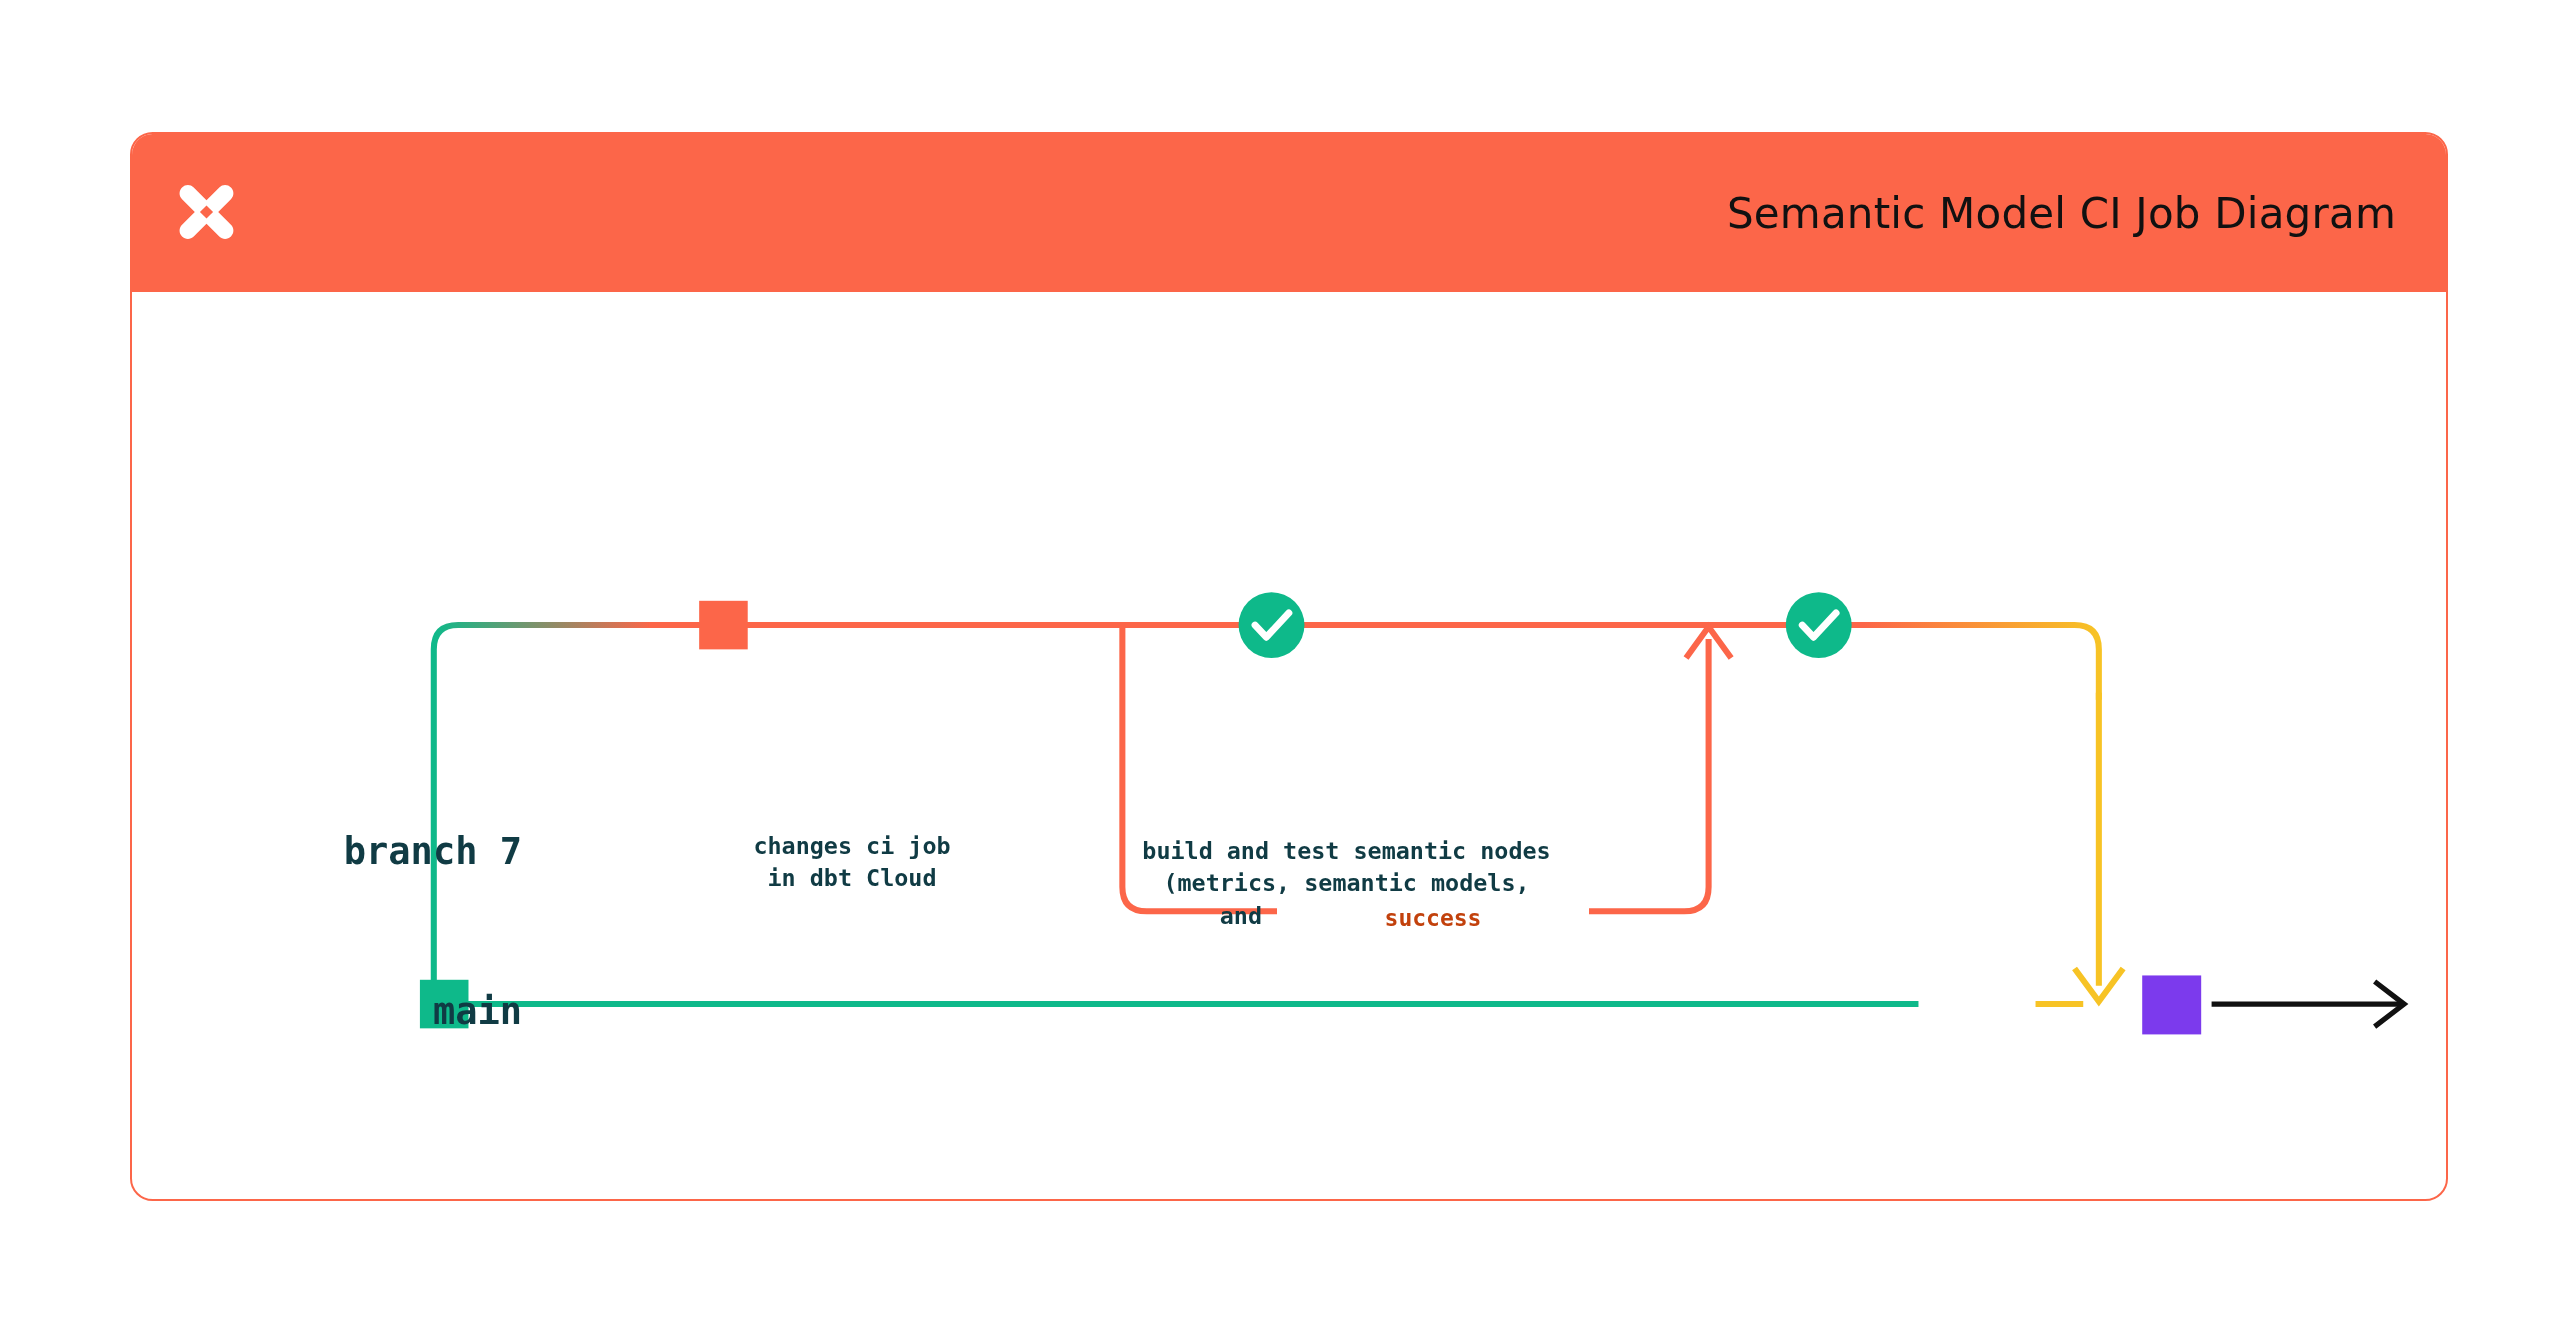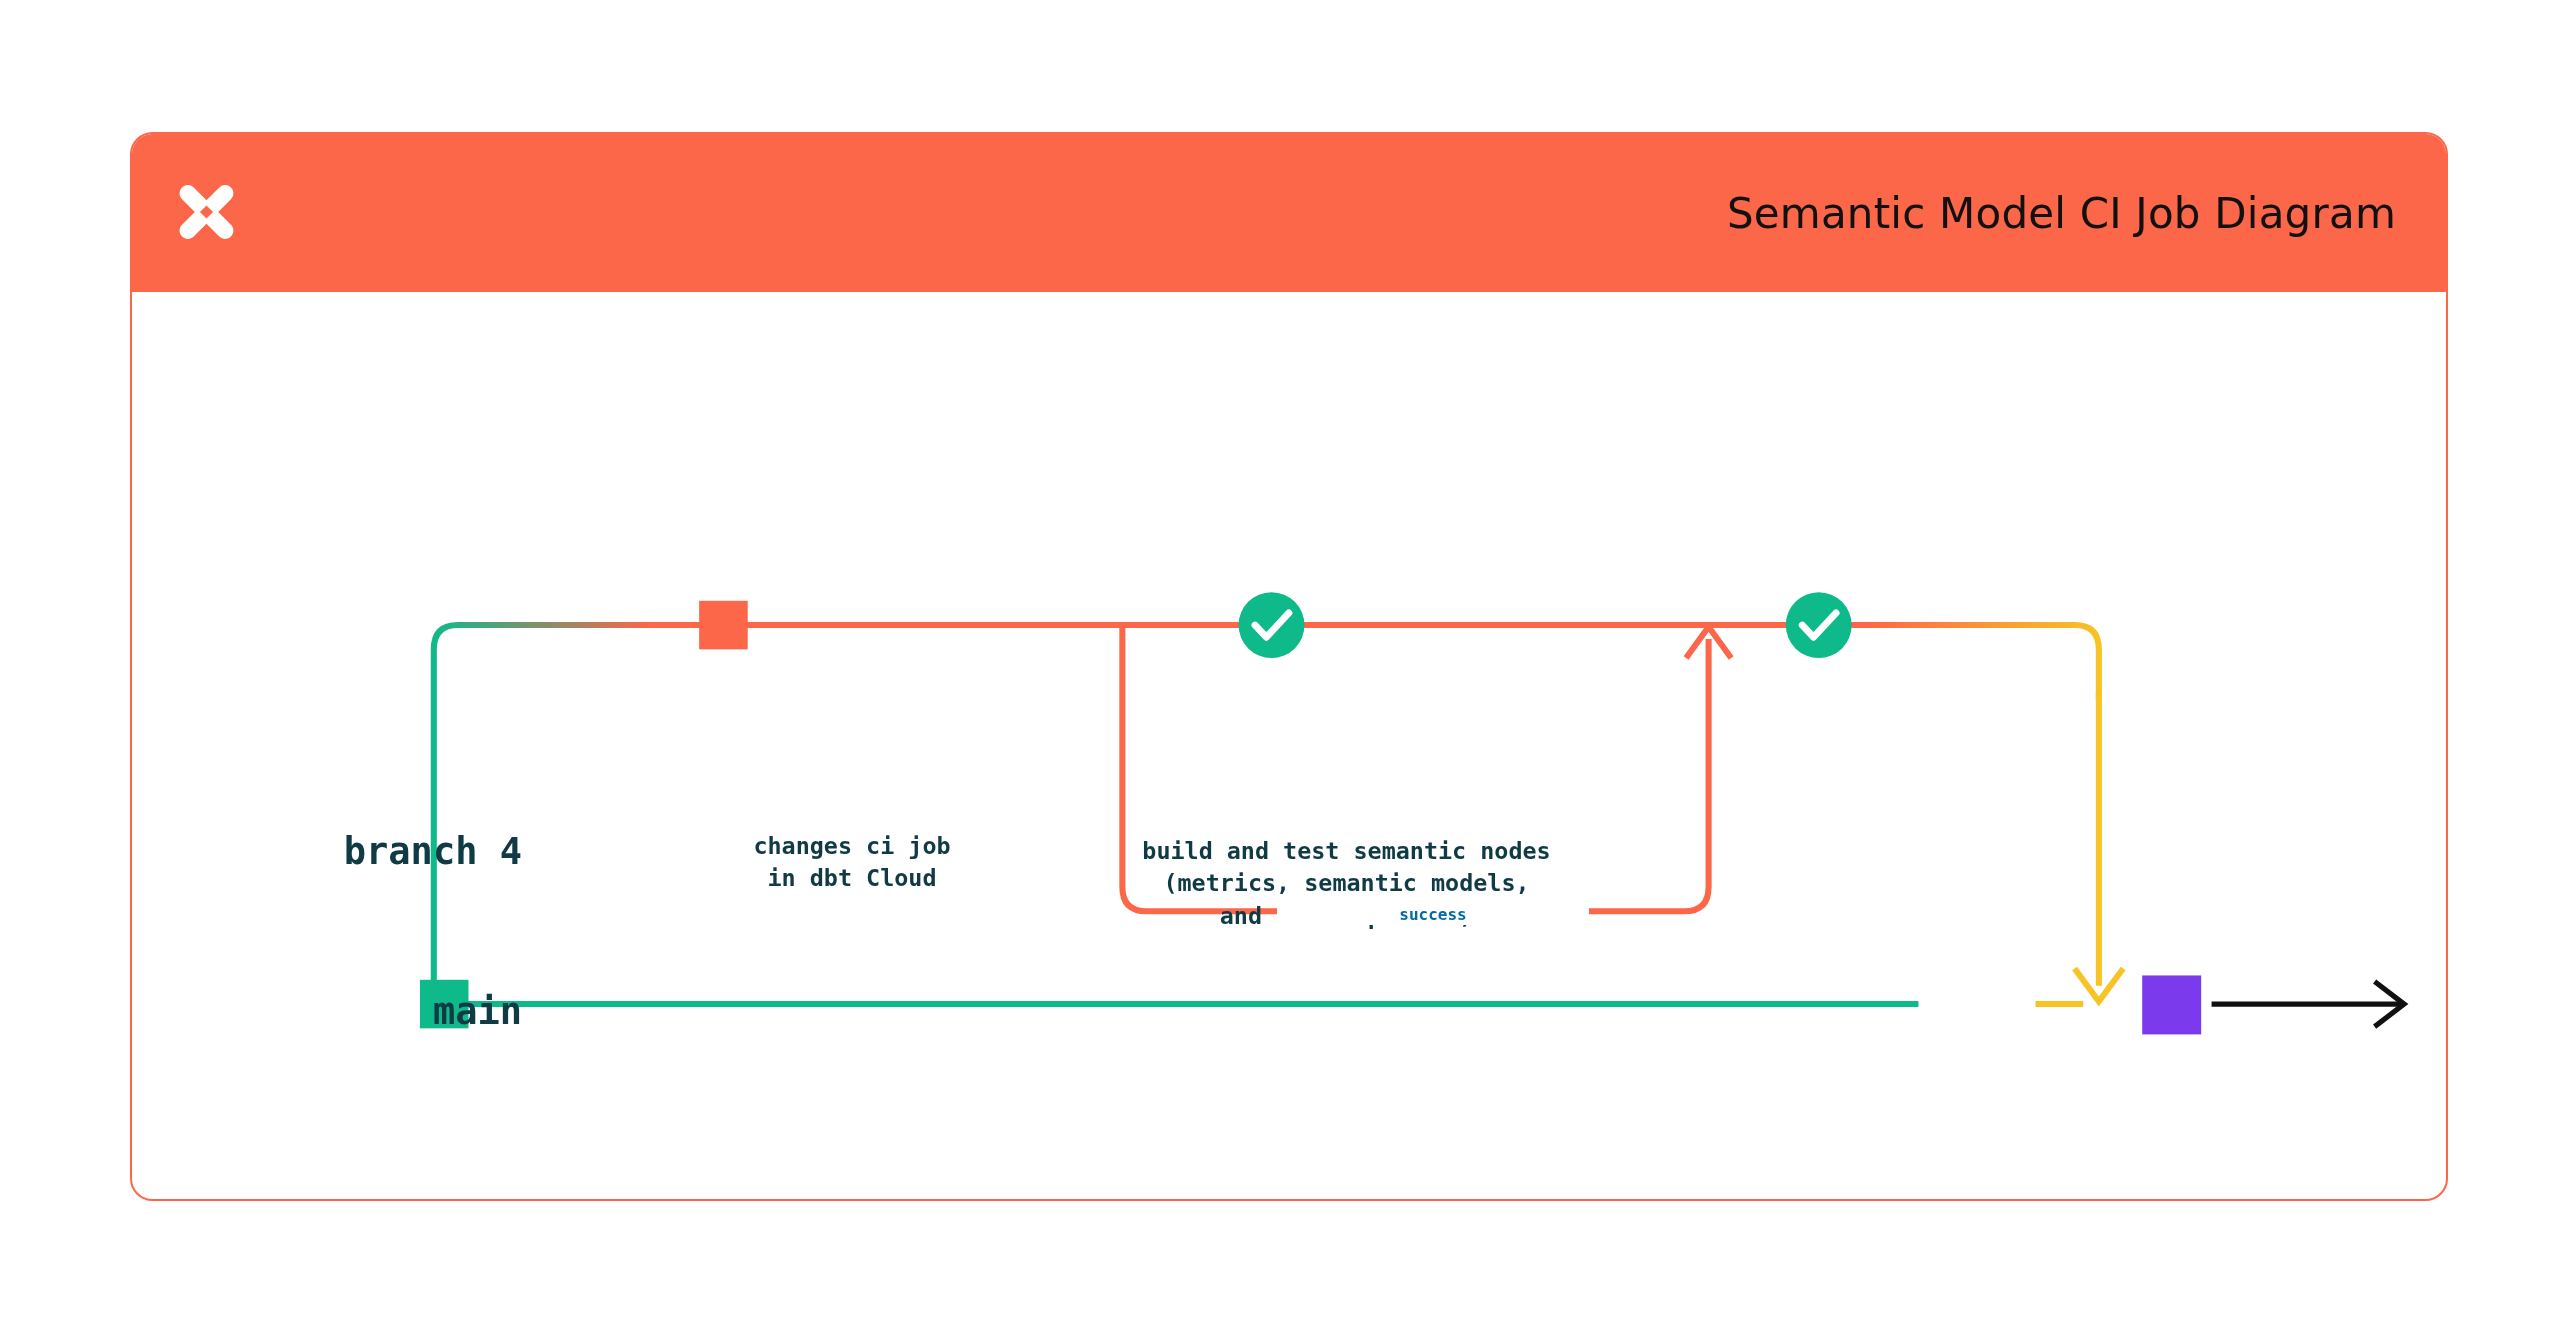--- a/index.html
+++ b/index.html
@@ -99,22 +99,22 @@
   .lbl-commit { left: 1726px; top: 538px; width: 364px; }
   .lbl-merge  { left: 1587px; top: 863px; width: 607px; }
   .success-label {
     position: absolute;
     left: 1145px;
     top: 611px;
     width: 312px;
     text-align: center;
     font-family: "DejaVu Sans Mono", monospace;
     font-weight: bold;
-    font-size: 16px;
-    color: #0369a1;
+    font-size: 23px;
+    color: #c2410c;
     background: #ffffff;
     padding: 1.7px 0;
   }
 </style>
 </head>
 <body>
 
 <div id="stage">
 
   <div class="card">
@@ -176,21 +176,21 @@
         </g>
 
         <g>
           <circle cx="1945" cy="384" r="38" fill="#0eb98a"></circle>
           <path d="M 1926 384 L 1939 398 L 1965 370" fill="none" stroke="#ffffff" stroke-width="8" stroke-linecap="round" stroke-linejoin="round"></path>
         </g>
 
         <rect x="2318" y="788" width="68" height="68" fill="#7c3aed"></rect>
       </svg>
 
-      <div class="lane-label lane-branch">branch 4</div>
+      <div class="lane-label lane-branch">branch 7</div>
 
       <div class="lane-label lane-main">main</div>
 
       <div class="node-label lbl-create">changes ci job
 in dbt Cloud</div>
 
       <div class="node-label lbl-build">build and test semantic nodes
 (metrics, semantic models,
 and saved queries)</div>
 

